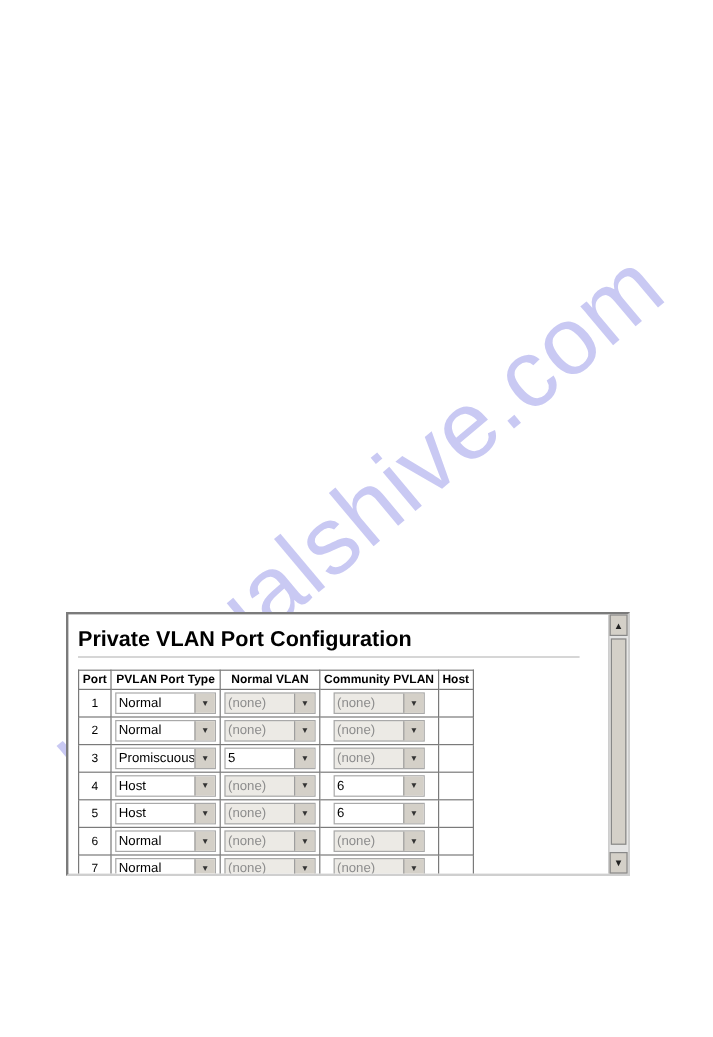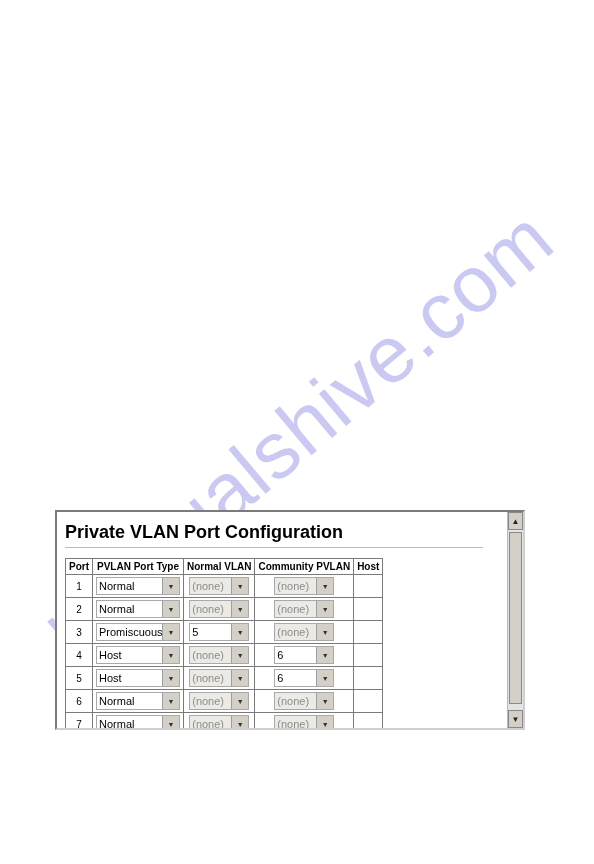--- a/index.html
+++ b/index.html
@@ -110,21 +110,21 @@
     background: #fff;
     display: inline-flex;
     align-items: center;
     padding-left: 2px;
     box-sizing: border-box;
     position: relative;
     color: #000;
     font-family: Arial, sans-serif;
   }
   .sel.w84 { width: 84px; }
-  .sel.w60 { width: 60px; }
+  .sel.w60 { width: 76px; }
   .sel.disabled { background:#eceae5; color:#8d8d8d;}
   .sel .arrow {
     position: absolute;
     right: 0;
     top: 0;
     width: 16px;
     height: 16px;
     background: #d4d0c8;
     border-left: 1px solid #9e9e9e;
     display:flex; align-items:center; justify-content:center;

